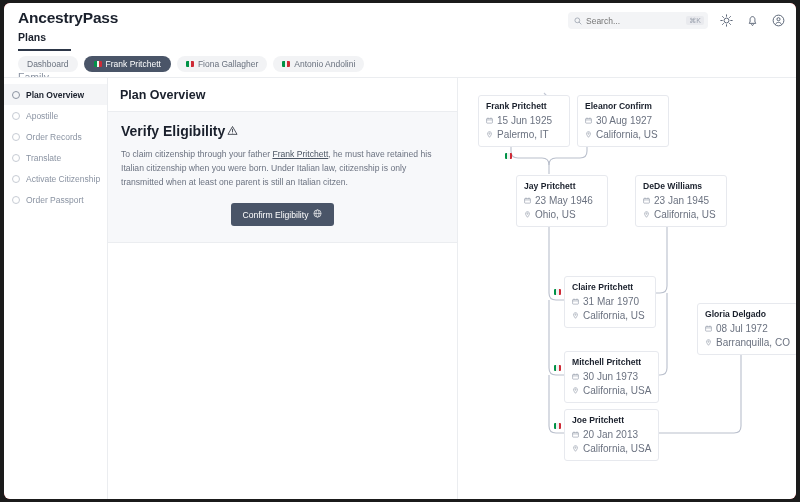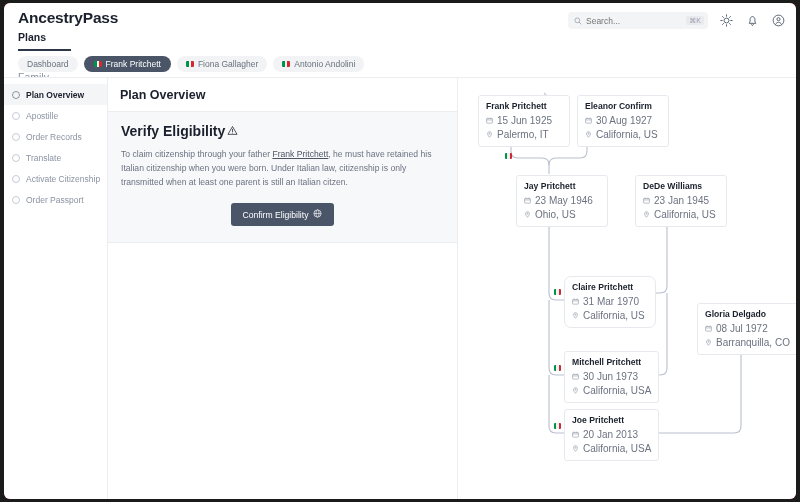--- a/index.html
+++ b/index.html
@@ -437,21 +437,21 @@
           <span class="gi">
             <svg width="7" height="7" viewBox="0 0 12 12">
                 <path d="M6 1.2c2 0 3.4 1.5 3.4 3.3 0 2.4-3.4 6.3-3.4 6.3S2.6 6.9 2.6 4.5C2.6 2.7 4 1.2 6 1.2z" fill="none" stroke="#8a93a2" stroke-width="1"></path>
                 <circle cx="6" cy="4.5" r="1.1" fill="none" stroke="#8a93a2" stroke-width="0.9"></circle>
               </svg>
           </span>
           <span>California, US</span>
         </div>
       </div>
 
-      <div class="node" style="left:106px; top:198px;border-radius:7px;">
+      <div class="node" style="left:106px; top:198px;">
         <div class="nm">Claire Pritchett</div>
         <div class="row">
           <span class="gi">
             <svg width="7" height="7" viewBox="0 0 12 12">
                 <rect x="1" y="2.5" width="10" height="8" rx="1" fill="none" stroke="#8a93a2" stroke-width="1"></rect>
                 <line x1="1" y1="5" x2="11" y2="5" stroke="#8a93a2" stroke-width="1"></line>
                 <line x1="3.5" y1="1" x2="3.5" y2="3.2" stroke="#8a93a2" stroke-width="1"></line>
                 <line x1="8.5" y1="1" x2="8.5" y2="3.2" stroke="#8a93a2" stroke-width="1"></line>
               </svg>
           </span>

